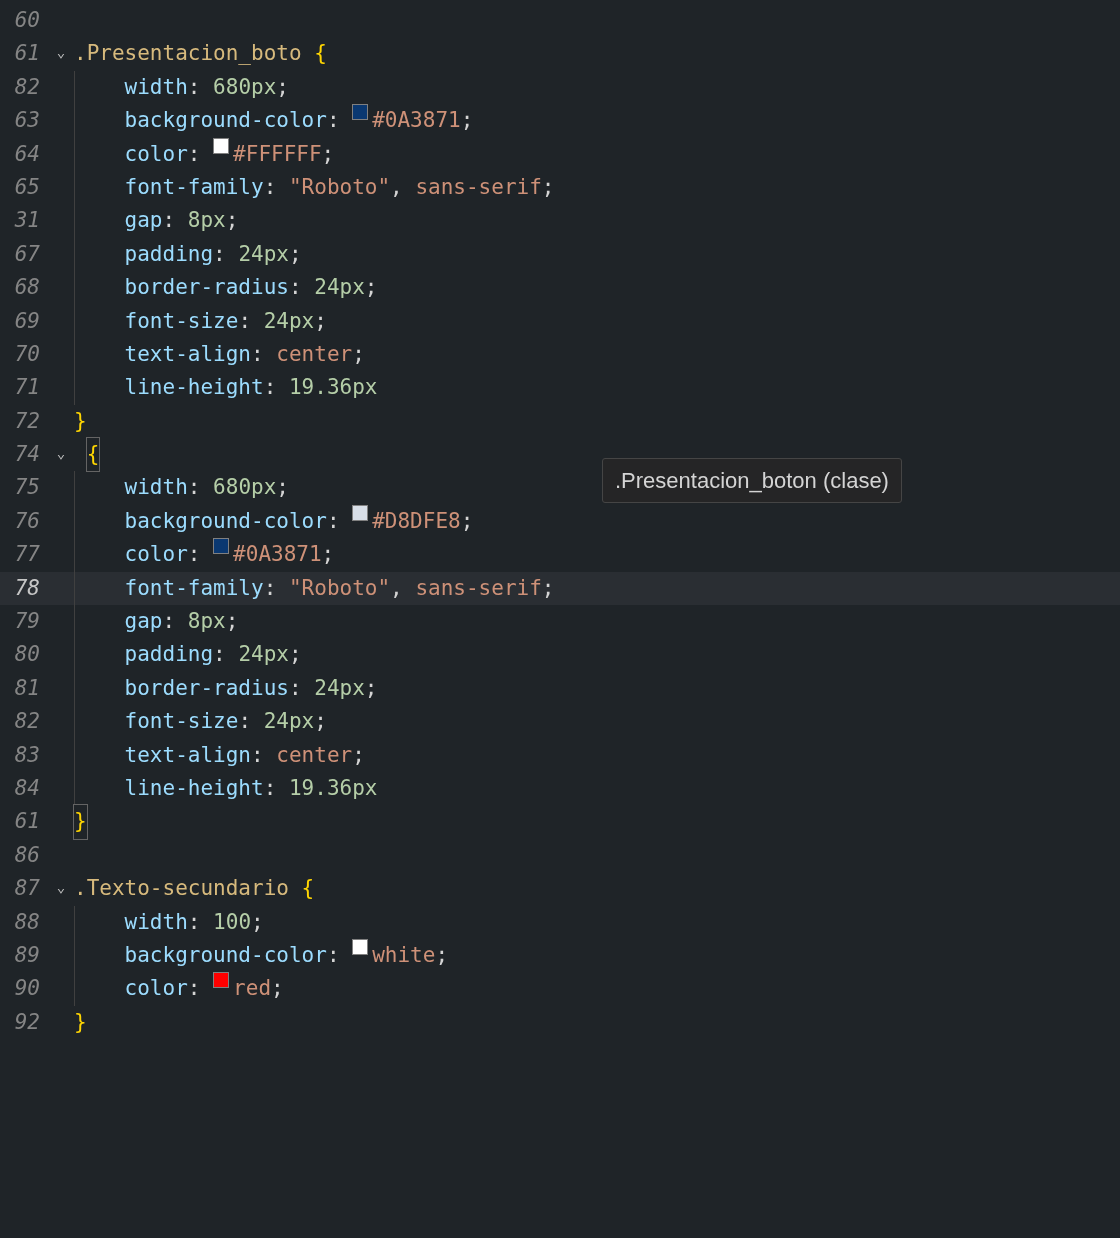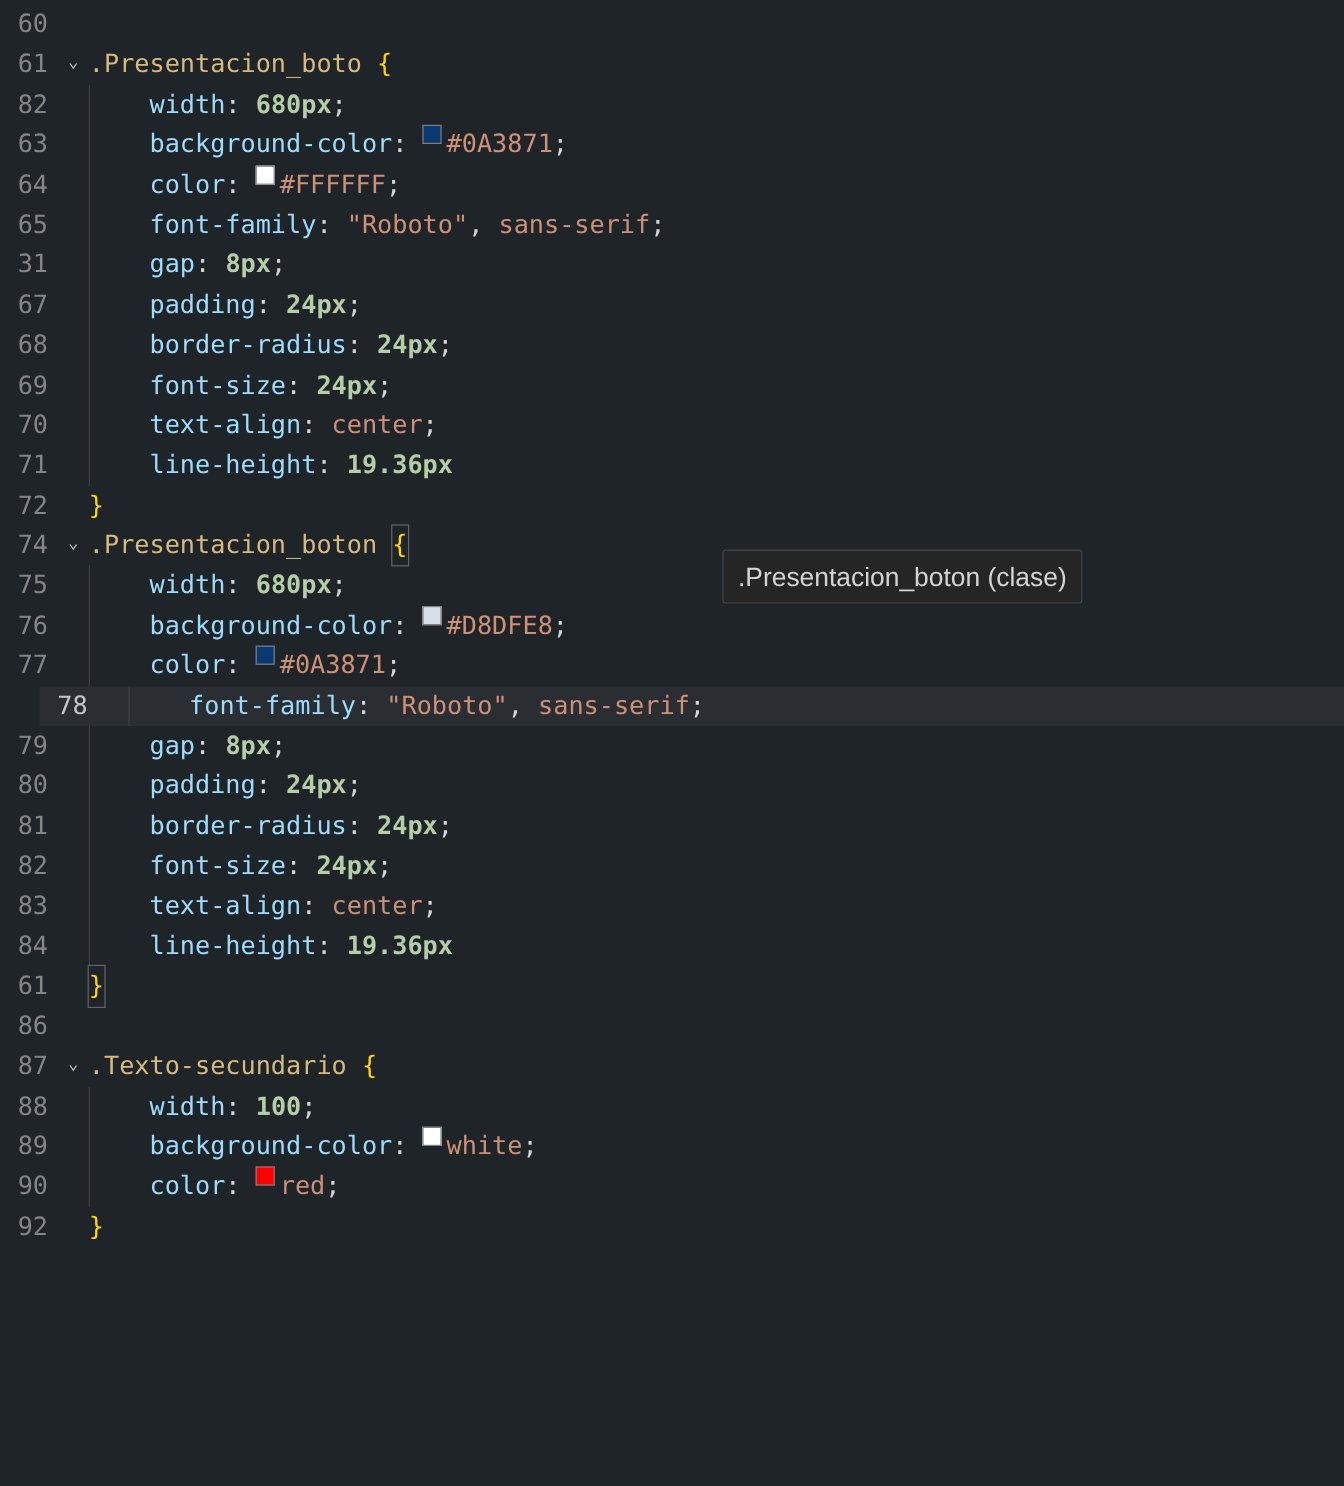--- a/index.html
+++ b/index.html
@@ -42,29 +42,29 @@
   }
   .line{
     display:flex;
     align-items:flex-start;
     height:33.4px;
     white-space:pre;
     position:relative;
   }
   .line.current{
     background:var(--highlight);
-    margin-left:33px;
   }
   .lineno{
     width:48px;
     text-align:right;
     color:var(--lineno);
     padding-right:8px;
     user-select:none;
     flex-shrink:0;
+    font-style:italic;
   }
   .line.current .lineno{
     color:var(--lineno-active);
   }
   .fold-col{
     width:26px;
     flex-shrink:0;
     display:flex;
     align-items:center;
     justify-content:center;
@@ -85,21 +85,21 @@
   .indent-guide{
     position:absolute;
     top:0;bottom:0;
     width:1px;
     background:var(--indent-guide);
   }
   .indent-guide.lvl0{ left:0px; }
   .tok{ }
   .sel{ color:var(--selector); }
   .prop{ color:var(--prop); }
-  .num{ color:var(--number);font-weight:bold; }
+  .num{ color:var(--number); }
   .str{ color:var(--string); }
   .kw{ color:var(--keyword); }
   .punct{ color:var(--punct); }
   .brace{ color:var(--brace); }
   .brace.match{
     border:1px solid var(--bracket-match);
     margin:-1px;
   }
   .swatch{
     display:inline-block;
@@ -137,21 +137,21 @@
     <div class="line"><div class="lineno">63</div><div class="fold-col"></div><div class="code"><div class="indent-guides"><div class="indent-guide lvl0"></div></div><span class="tok punct">    </span><span class="tok prop">background-color</span><span class="tok punct">: </span><span class="swatch" style="background: rgb(10, 56, 113);"></span><span class="tok kw">#0A3871</span><span class="tok punct">;</span></div></div>
     <div class="line"><div class="lineno">64</div><div class="fold-col"></div><div class="code"><div class="indent-guides"><div class="indent-guide lvl0"></div></div><span class="tok punct">    </span><span class="tok prop">color</span><span class="tok punct">: </span><span class="swatch" style="background: rgb(255, 255, 255);"></span><span class="tok kw">#FFFFFF</span><span class="tok punct">;</span></div></div>
     <div class="line"><div class="lineno">65</div><div class="fold-col"></div><div class="code"><div class="indent-guides"><div class="indent-guide lvl0"></div></div><span class="tok punct">    </span><span class="tok prop">font-family</span><span class="tok punct">: </span><span class="tok str">"Roboto"</span><span class="tok punct">, </span><span class="tok kw">sans-serif</span><span class="tok punct">;</span></div></div>
     <div class="line"><div class="lineno">31</div><div class="fold-col"></div><div class="code"><div class="indent-guides"><div class="indent-guide lvl0"></div></div><span class="tok punct">    </span><span class="tok prop">gap</span><span class="tok punct">: </span><span class="tok num">8px</span><span class="tok punct">;</span></div></div>
     <div class="line"><div class="lineno">67</div><div class="fold-col"></div><div class="code"><div class="indent-guides"><div class="indent-guide lvl0"></div></div><span class="tok punct">    </span><span class="tok prop">padding</span><span class="tok punct">: </span><span class="tok num">24px</span><span class="tok punct">;</span></div></div>
     <div class="line"><div class="lineno">68</div><div class="fold-col"></div><div class="code"><div class="indent-guides"><div class="indent-guide lvl0"></div></div><span class="tok punct">    </span><span class="tok prop">border-radius</span><span class="tok punct">: </span><span class="tok num">24px</span><span class="tok punct">;</span></div></div>
     <div class="line"><div class="lineno">69</div><div class="fold-col"></div><div class="code"><div class="indent-guides"><div class="indent-guide lvl0"></div></div><span class="tok punct">    </span><span class="tok prop">font-size</span><span class="tok punct">: </span><span class="tok num">24px</span><span class="tok punct">;</span></div></div>
     <div class="line"><div class="lineno">70</div><div class="fold-col"></div><div class="code"><div class="indent-guides"><div class="indent-guide lvl0"></div></div><span class="tok punct">    </span><span class="tok prop">text-align</span><span class="tok punct">: </span><span class="tok kw">center</span><span class="tok punct">;</span></div></div>
     <div class="line"><div class="lineno">71</div><div class="fold-col"></div><div class="code"><div class="indent-guides"><div class="indent-guide lvl0"></div></div><span class="tok punct">    </span><span class="tok prop">line-height</span><span class="tok punct">: </span><span class="tok num">19.36px</span></div></div>
     <div class="line"><div class="lineno">72</div><div class="fold-col"></div><div class="code"><span class="tok brace">}</span></div></div>
-    <div class="line"><div class="lineno">74</div><div class="fold-col"><span class="chev">⌄</span></div><div class="code"><span class="tok sel">.Presentacion_boton</span><span class="tok punct"> </span><span class="tok brace match">{</span></div></div>
+    <div class="line"><div class="lineno">74</div><div class="fold-col"><span class="chev">⌄</span></div><div class="code"><span class="tok punct"> </span><span class="tok brace match">{</span></div></div>
     <div class="line"><div class="lineno">75</div><div class="fold-col"></div><div class="code"><div class="indent-guides"><div class="indent-guide lvl0"></div></div><span class="tok punct">    </span><span class="tok prop">width</span><span class="tok punct">: </span><span class="tok num">680px</span><span class="tok punct">;</span></div></div>
     <div class="line"><div class="lineno">76</div><div class="fold-col"></div><div class="code"><div class="indent-guides"><div class="indent-guide lvl0"></div></div><span class="tok punct">    </span><span class="tok prop">background-color</span><span class="tok punct">: </span><span class="swatch" style="background: rgb(216, 223, 232);"></span><span class="tok kw">#D8DFE8</span><span class="tok punct">;</span></div></div>
     <div class="line"><div class="lineno">77</div><div class="fold-col"></div><div class="code"><div class="indent-guides"><div class="indent-guide lvl0"></div></div><span class="tok punct">    </span><span class="tok prop">color</span><span class="tok punct">: </span><span class="swatch" style="background: rgb(10, 56, 113);"></span><span class="tok kw">#0A3871</span><span class="tok punct">;</span></div></div>
     <div class="line current"><div class="lineno">78</div><div class="fold-col"></div><div class="code"><div class="indent-guides"><div class="indent-guide lvl0"></div></div><span class="tok punct">    </span><span class="tok prop">font-family</span><span class="tok punct">: </span><span class="tok str">"Roboto"</span><span class="tok punct">, </span><span class="tok kw">sans-serif</span><span class="tok punct">;</span></div></div>
     <div class="line"><div class="lineno">79</div><div class="fold-col"></div><div class="code"><div class="indent-guides"><div class="indent-guide lvl0"></div></div><span class="tok punct">    </span><span class="tok prop">gap</span><span class="tok punct">: </span><span class="tok num">8px</span><span class="tok punct">;</span></div></div>
     <div class="line"><div class="lineno">80</div><div class="fold-col"></div><div class="code"><div class="indent-guides"><div class="indent-guide lvl0"></div></div><span class="tok punct">    </span><span class="tok prop">padding</span><span class="tok punct">: </span><span class="tok num">24px</span><span class="tok punct">;</span></div></div>
     <div class="line"><div class="lineno">81</div><div class="fold-col"></div><div class="code"><div class="indent-guides"><div class="indent-guide lvl0"></div></div><span class="tok punct">    </span><span class="tok prop">border-radius</span><span class="tok punct">: </span><span class="tok num">24px</span><span class="tok punct">;</span></div></div>
     <div class="line"><div class="lineno">82</div><div class="fold-col"></div><div class="code"><div class="indent-guides"><div class="indent-guide lvl0"></div></div><span class="tok punct">    </span><span class="tok prop">font-size</span><span class="tok punct">: </span><span class="tok num">24px</span><span class="tok punct">;</span></div></div>
     <div class="line"><div class="lineno">83</div><div class="fold-col"></div><div class="code"><div class="indent-guides"><div class="indent-guide lvl0"></div></div><span class="tok punct">    </span><span class="tok prop">text-align</span><span class="tok punct">: </span><span class="tok kw">center</span><span class="tok punct">;</span></div></div>
     <div class="line"><div class="lineno">84</div><div class="fold-col"></div><div class="code"><div class="indent-guides"><div class="indent-guide lvl0"></div></div><span class="tok punct">    </span><span class="tok prop">line-height</span><span class="tok punct">: </span><span class="tok num">19.36px</span></div></div>

